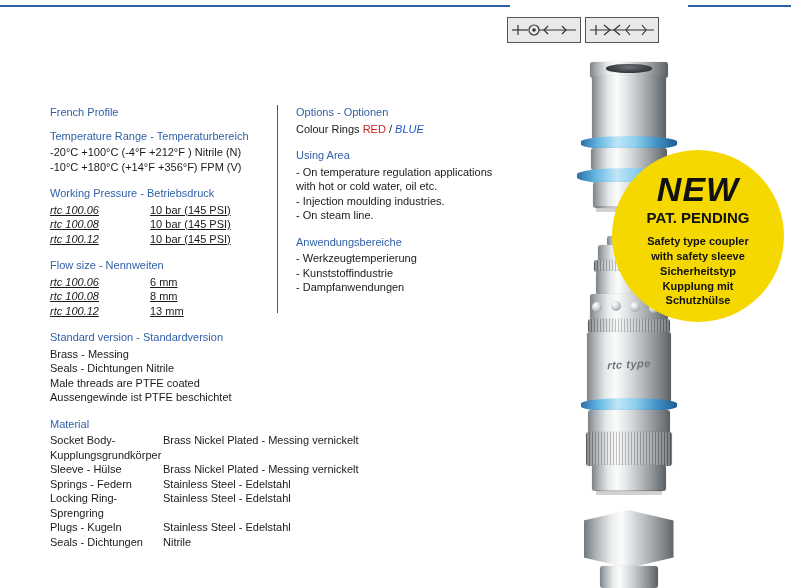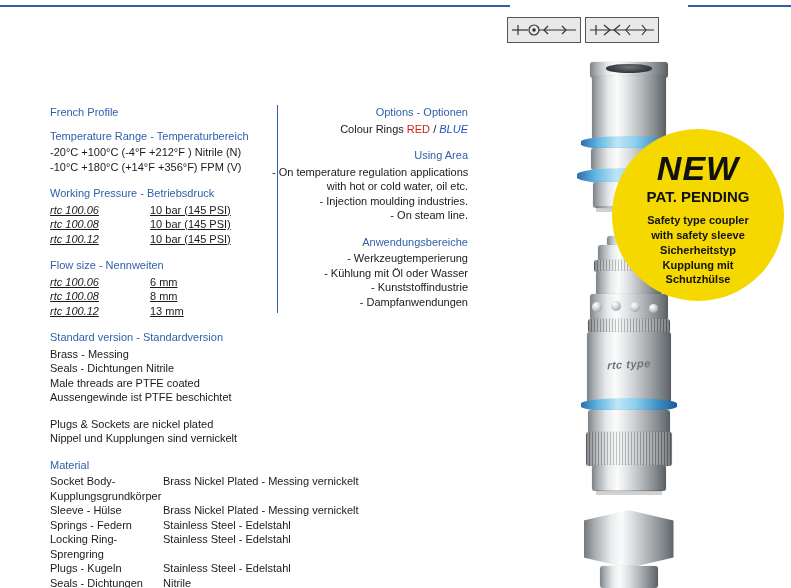--- a/index.html
+++ b/index.html
@@ -49,21 +49,21 @@
     background: #e9e9e9;
     position: relative;
   }
 
   
   .col {
     position: absolute;
     line-height: 1.32;
   }
   .col-left  { left: 50px;  top: 105px; width: 222px; }
-  .col-right { left: 272px; top: 105px; width: 196px; text-align: right; }
+  .col-right { left: 296px; top: 105px; width: 196px; }
 
   .divider {
     position: absolute;
     left: 277px;
     top: 105px;
     width: 1px;
     height: 208px;
     background: #2f5fa8;
   }
 
@@ -86,21 +86,21 @@
   .row .c2 { width: 120px; }
 
   .mat-row { display: flex; }
   .mat-row .m1 { width: 113px; }
   .mat-row .m2 { flex: 1; }
   .mat-cont { margin-left: 0; }
 
   
   .burst {
     position: absolute;
-    left: 612px; top: 129px;
+    left: 612px; top: 150px;
     width: 172px; height: 172px;
   }
   .burst .disc {
     position: absolute;
     inset: 0;
     border-radius: 50%;
     background: #f5d800;
   }
   .burst .inner {
     position: absolute;
@@ -291,24 +291,20 @@
     </div>
 
     <div class="blk">
       <div class="hd">Standard version - Standardversion</div>
       <div class="ln">Brass - Messing</div>
       <div class="ln">Seals - Dichtungen Nitrile</div>
       <div class="ln">Male threads are PTFE coated</div>
       <div class="ln">Aussengewinde ist PTFE beschichtet</div>
     </div>
 
-    <div class="blk">
-      <div class="ln">Plugs &amp; Sockets are nickel plated</div>
-      <div class="ln">Nippel und Kupplungen sind vernickelt</div>
-    </div>
 
     <div class="blk" style="width:330px">
       <div class="hd">Material</div>
 
       <div class="mat-row">
         <div class="m1">Socket Body-</div>
         <div class="m2">Brass Nickel Plated - Messing vernickelt</div>
       </div>
       <div class="mat-cont">Kupplungsgrundkörper</div>
 
@@ -355,21 +351,20 @@
       <div class="hd">Using Area</div>
       <div class="ln">- On temperature regulation applications</div>
       <div class="ln">  with hot or cold water, oil etc.</div>
       <div class="ln">- Injection moulding industries.</div>
       <div class="ln">- On steam line.</div>
     </div>
 
     <div class="blk">
       <div class="hd">Anwendungsbereiche</div>
       <div class="ln">- Werkzeugtemperierung</div>
-      <div class="ln">- Kühlung mit Öl oder Wasser</div>
       <div class="ln">- Kunststoffindustrie</div>
       <div class="ln">- Dampfanwendungen</div>
     </div>
   </div>
 
   <div class="photo">
 
     <div class="pc" style="top:22px; width:78px; height:16px;"></div>
     <div class="bore" style="top:24px; width:46px; height:9px;"></div>
     <div class="pc" style="top:36px; width:74px; height:64px;"></div>

